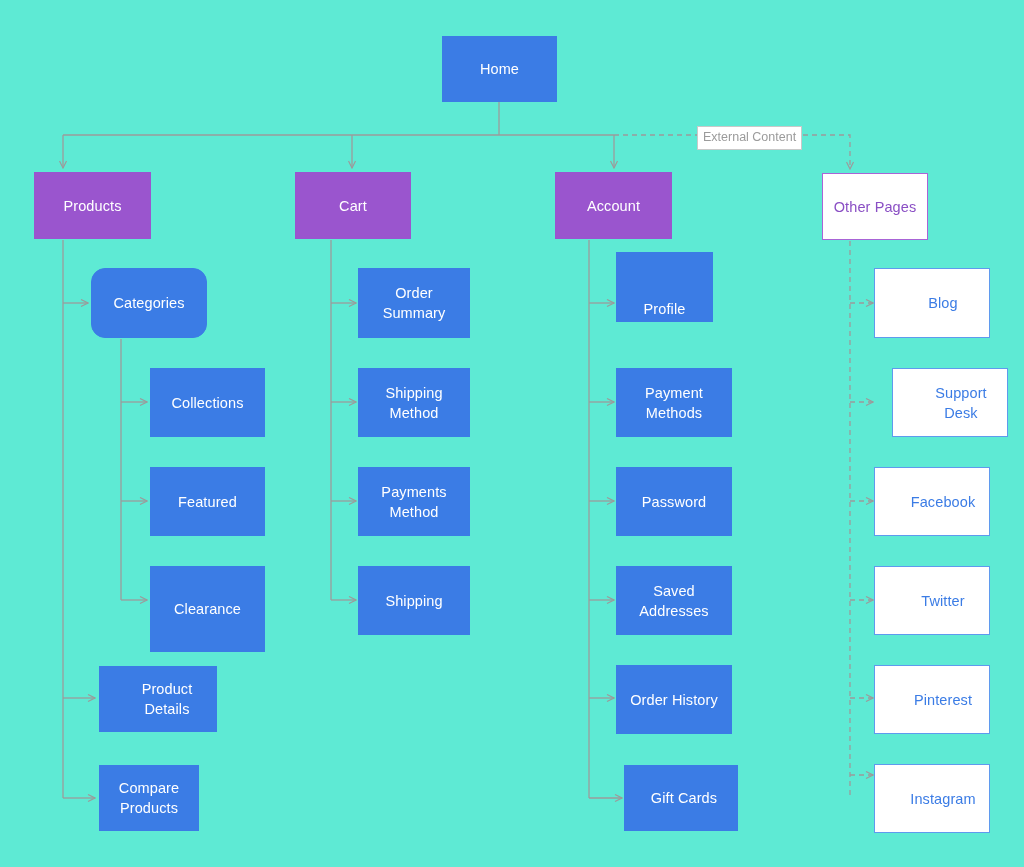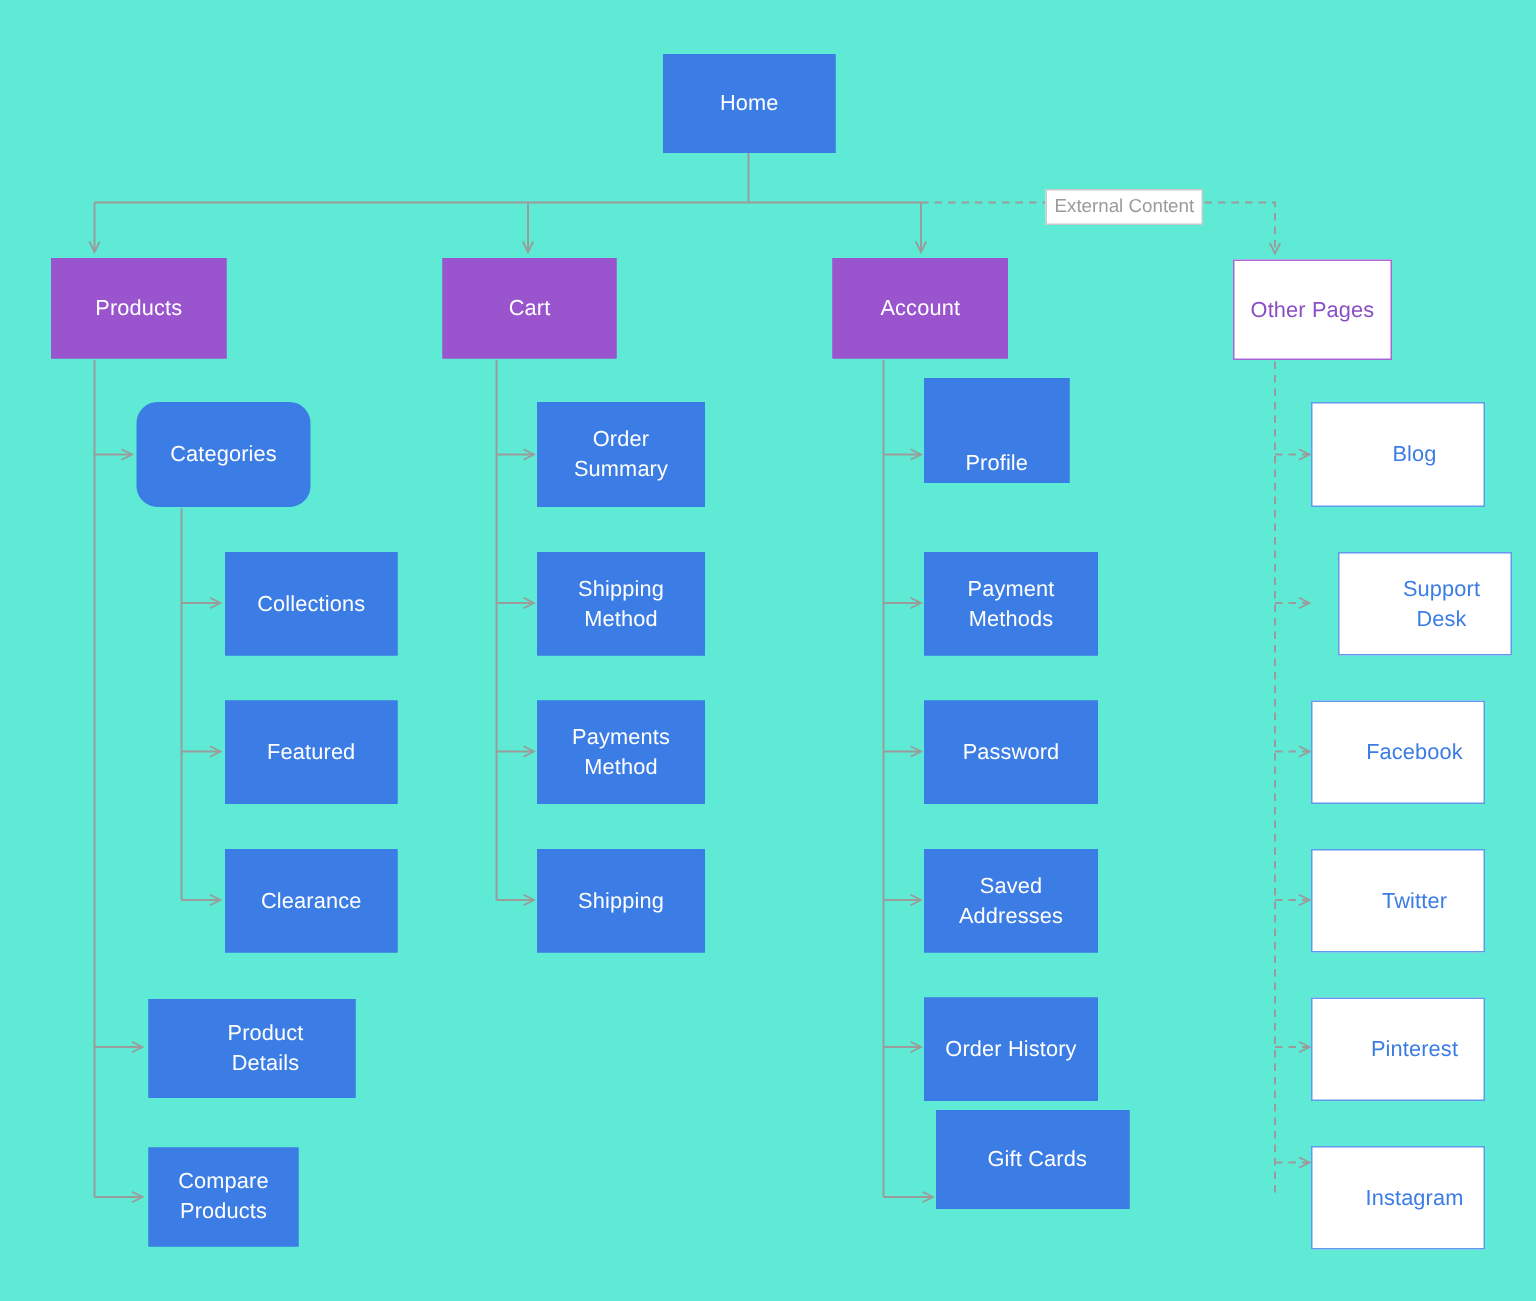--- a/index.html
+++ b/index.html
@@ -160,36 +160,36 @@
   <div class="node purple" style="left:555px; top:172px; width:117px; height:67px;">
     <span>Account</span>
   </div>
   <div class="node purple-outline" style="left:822px; top:173px; width:106px; height:67px;text-align:center;">
     <span>Other Pages</span>
   </div>
 
   <div class="node blue" style="left:91px; top:268px; width:116px; height:70px;border-radius:14px;">
     <span>Categories</span>
   </div>
-  <div class="node blue" style="left:99px; top:666px; width:138px; height:66px;padding-left:22px;">
+  <div class="node blue" style="left:99px; top:666px; width:118px; height:66px;padding-left:22px;">
     <span>Product
 Details</span>
   </div>
   <div class="node blue" style="left:99px; top:765px; width:100px; height:66px;">
     <span>Compare
 Products</span>
   </div>
 
   <div class="node blue" style="left:150px; top:368px; width:115px; height:69px;">
     <span>Collections</span>
   </div>
   <div class="node blue" style="left:150px; top:467px; width:115px; height:69px;">
     <span>Featured</span>
   </div>
-  <div class="node blue" style="left:150px; top:566px; width:115px; height:69px;">
+  <div class="node blue" style="left:150px; top:566px; width:115px; height:86px;">
     <span>Clearance</span>
   </div>
 
   <div class="node blue" style="left:358px; top:268px; width:112px; height:70px;">
     <span>Order
 Summary</span>
   </div>
   <div class="node blue" style="left:358px; top:368px; width:112px; height:69px;">
     <span>Shipping
 Method</span>
@@ -212,21 +212,21 @@
   <div class="node blue" style="left:616px; top:467px; width:116px; height:69px;">
     <span>Password</span>
   </div>
   <div class="node blue" style="left:616px; top:566px; width:116px; height:69px;">
     <span>Saved
 Addresses</span>
   </div>
   <div class="node blue" style="left:616px; top:665px; width:116px; height:69px;">
     <span>Order History</span>
   </div>
-  <div class="node blue" style="left:624px; top:740px; width:129px; height:66px;padding-left:10px;">
+  <div class="node blue" style="left:624px; top:765px; width:114px; height:66px;padding-left:10px;">
     <span>Gift Cards</span>
   </div>
 
   <div class="node blue-outline" style="left:874px; top:268px; width:116px; height:70px;">
     <span>Blog</span>
   </div>
   <div class="node blue-outline" style="left:874px; top:368px; width:116px; height:69px;margin-left:18px;">
     <span>Support
 Desk</span>
   </div>

